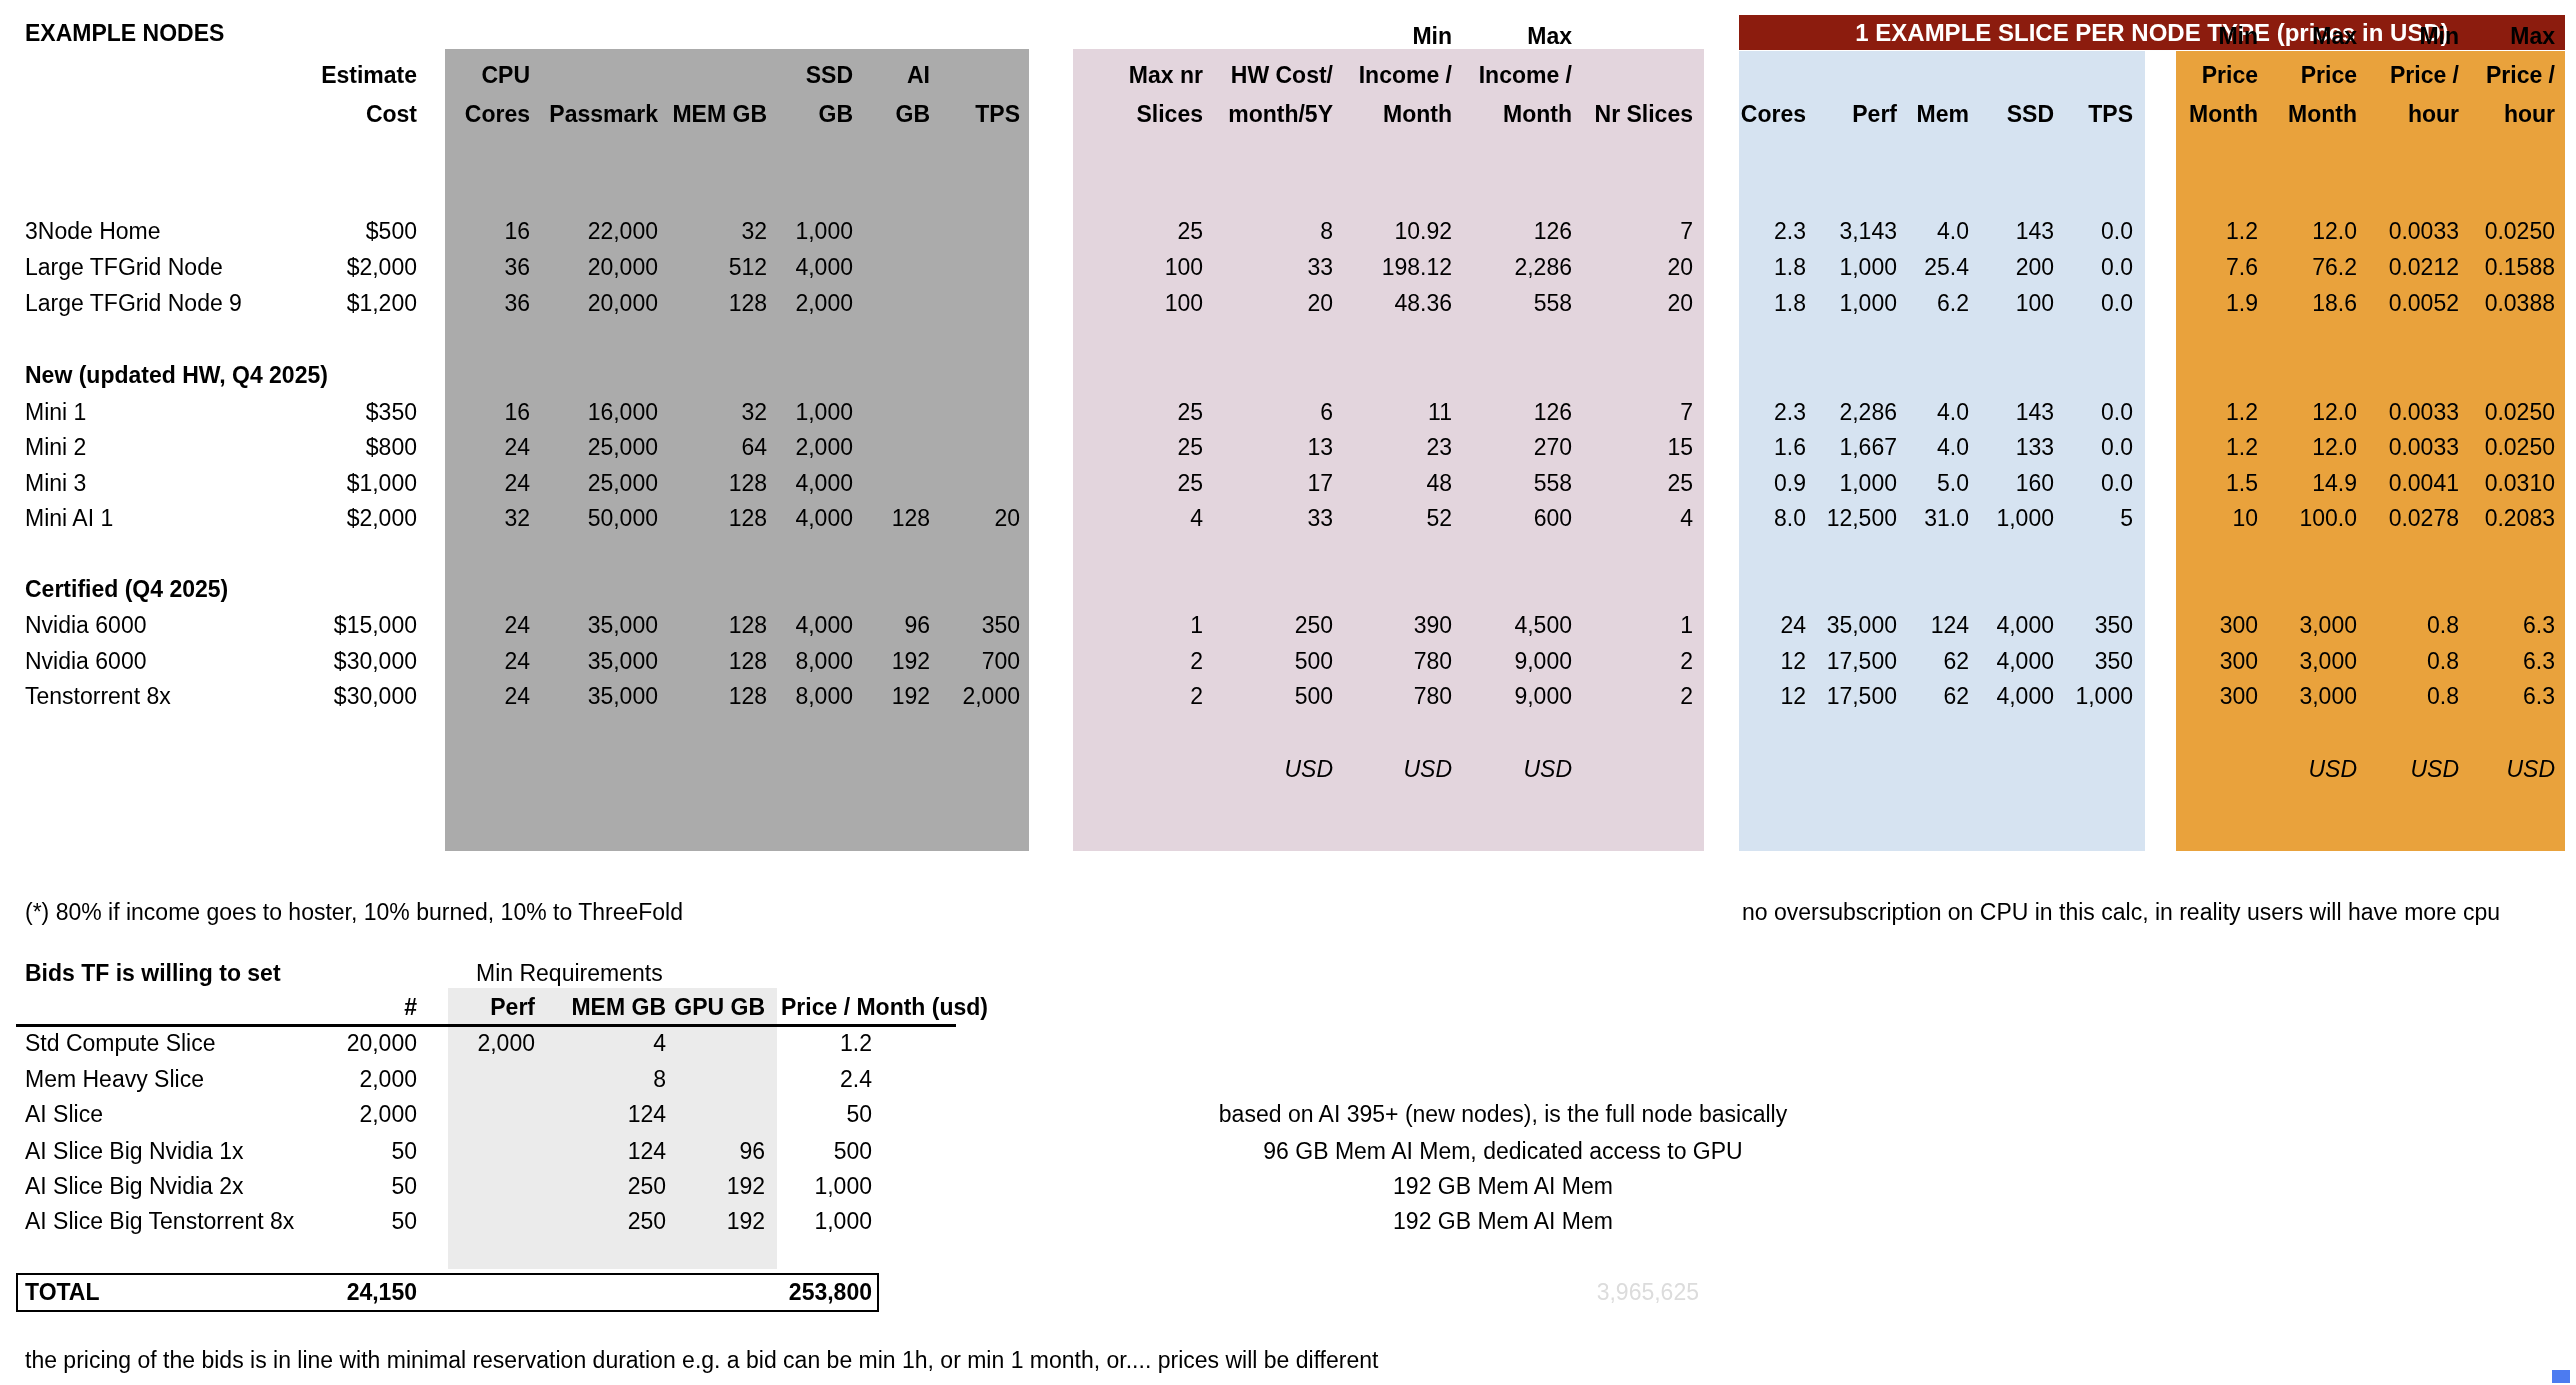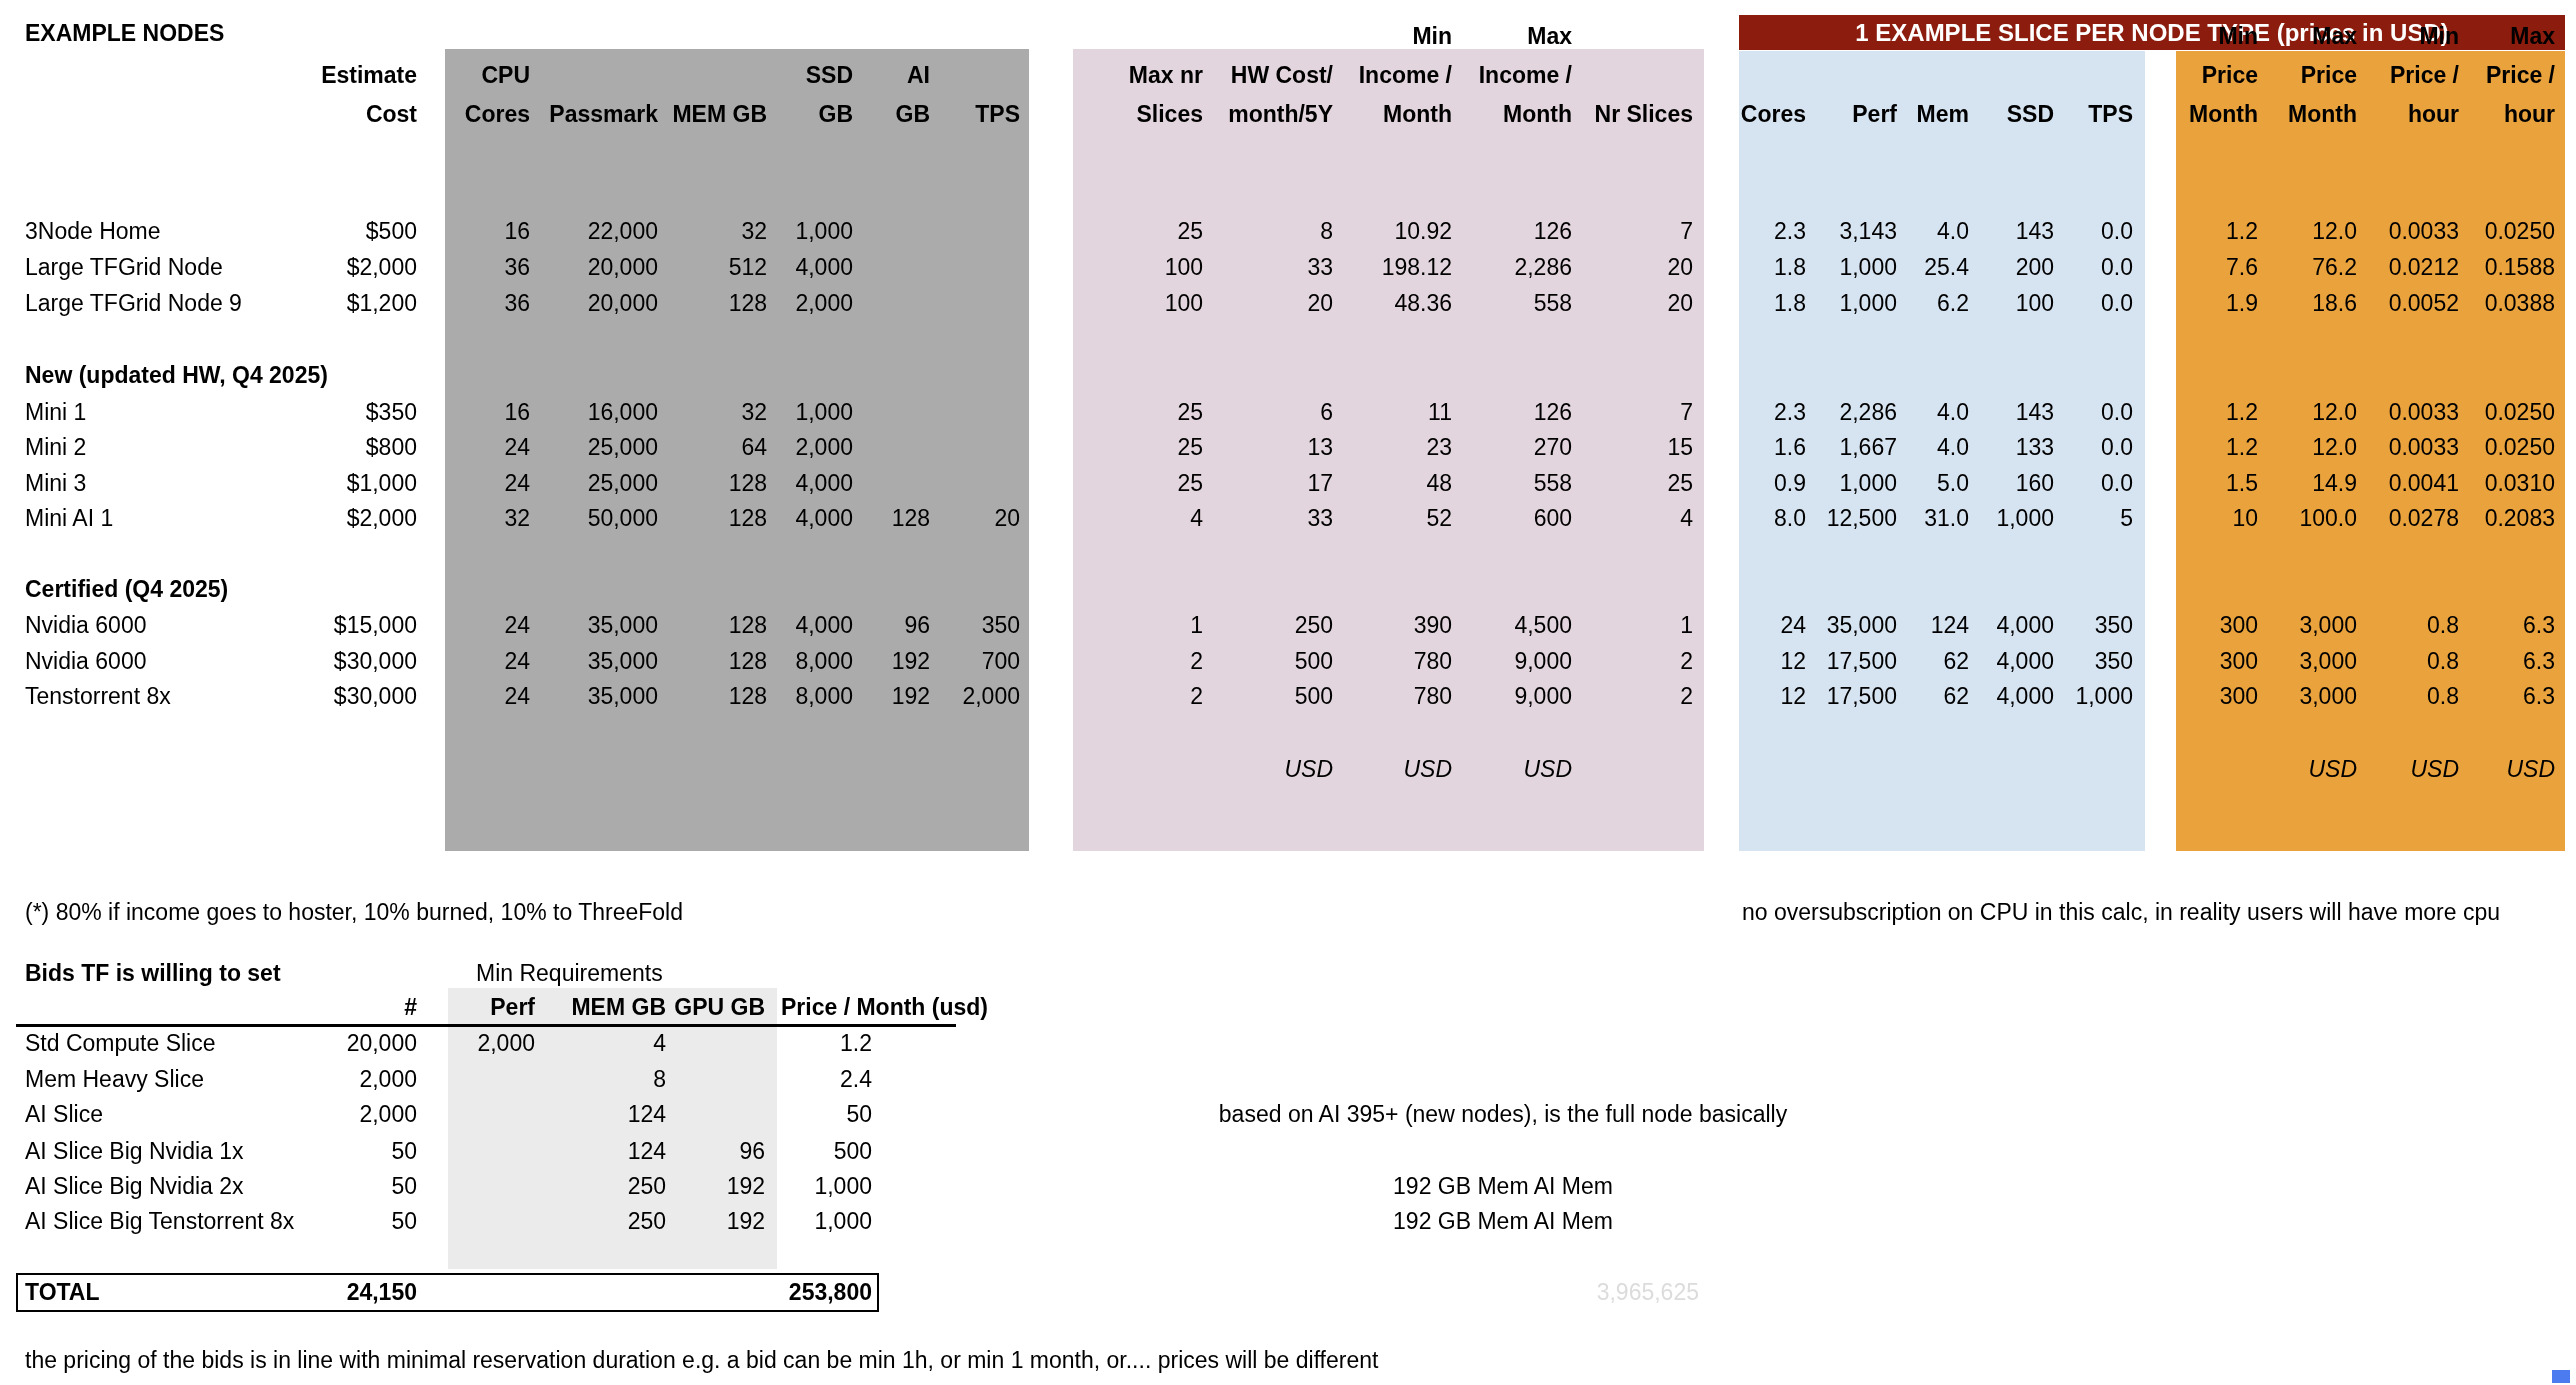--- a/index.html
+++ b/index.html
@@ -410,20 +410,21 @@
     <div class="c note">based on AI 395+ (new nodes), is the full node basically</div>
   </div>
 
   <div class="row" style="top:1138px">
     <div class="c lab">AI Slice Big Nvidia 1x</div>
     <div class="c cB">50</div>
     <div class="c bC"></div>
     <div class="c bD">124</div>
     <div class="c bE">96</div>
     <div class="c bF">500</div>
+    <div class="c note">96 GB Mem AI Mem, dedicated access to GPU</div>
   </div>
 
   <div class="row" style="top:1173px">
     <div class="c lab">AI Slice Big Nvidia 2x</div>
     <div class="c cB">50</div>
     <div class="c bC"></div>
     <div class="c bD">250</div>
     <div class="c bE">192</div>
     <div class="c bF">1,000</div>
     <div class="c note">192 GB Mem AI Mem</div>

